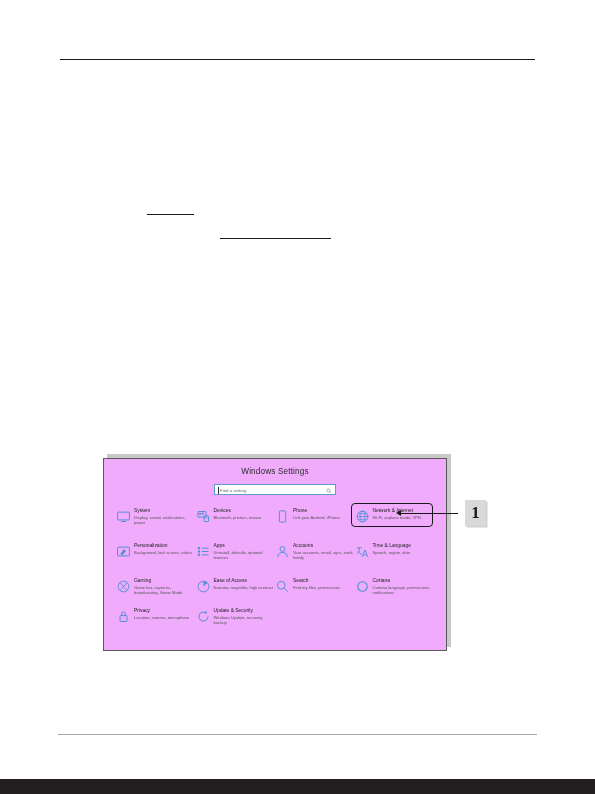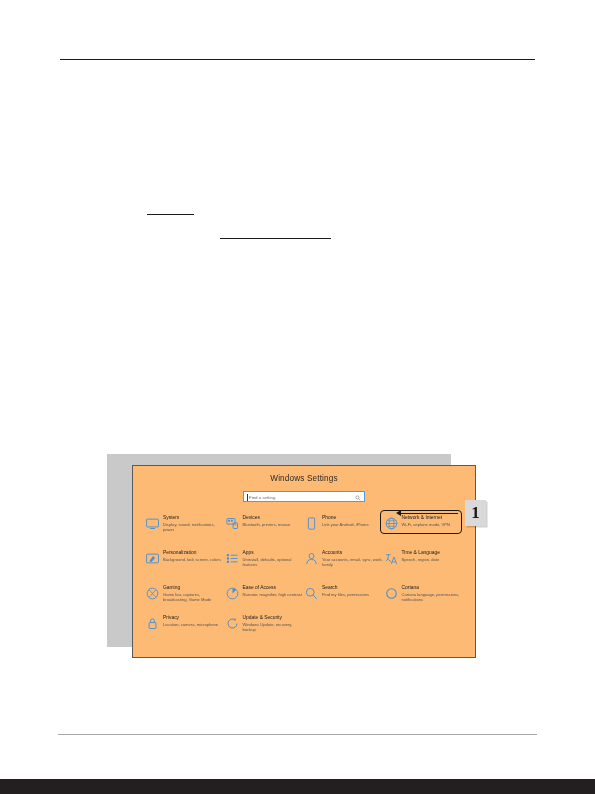--- a/index.html
+++ b/index.html
@@ -70,27 +70,26 @@
     position: absolute;
     left: 4px;
     top: 4px;
     width: 344px;
     height: 193px;
     background: #c9c9c9;
   }
   .shot {
     position: absolute;
     left: 0;
-    top: 15px;
+    top: 8px;
     width: 342px;
     height: 191px;
-    background: #fdba74;
+    background: #f0abfc;
     border: 1px solid #5a5a5a;
     overflow: hidden;
-    margin-left: 29px;
   }
 
   .shot-title {
     position: absolute;
     top: 8px;
     left: 0;
     width: 100%;
     text-align: center;
     font-size: 8.2px;
     color: #2b2b2b;

